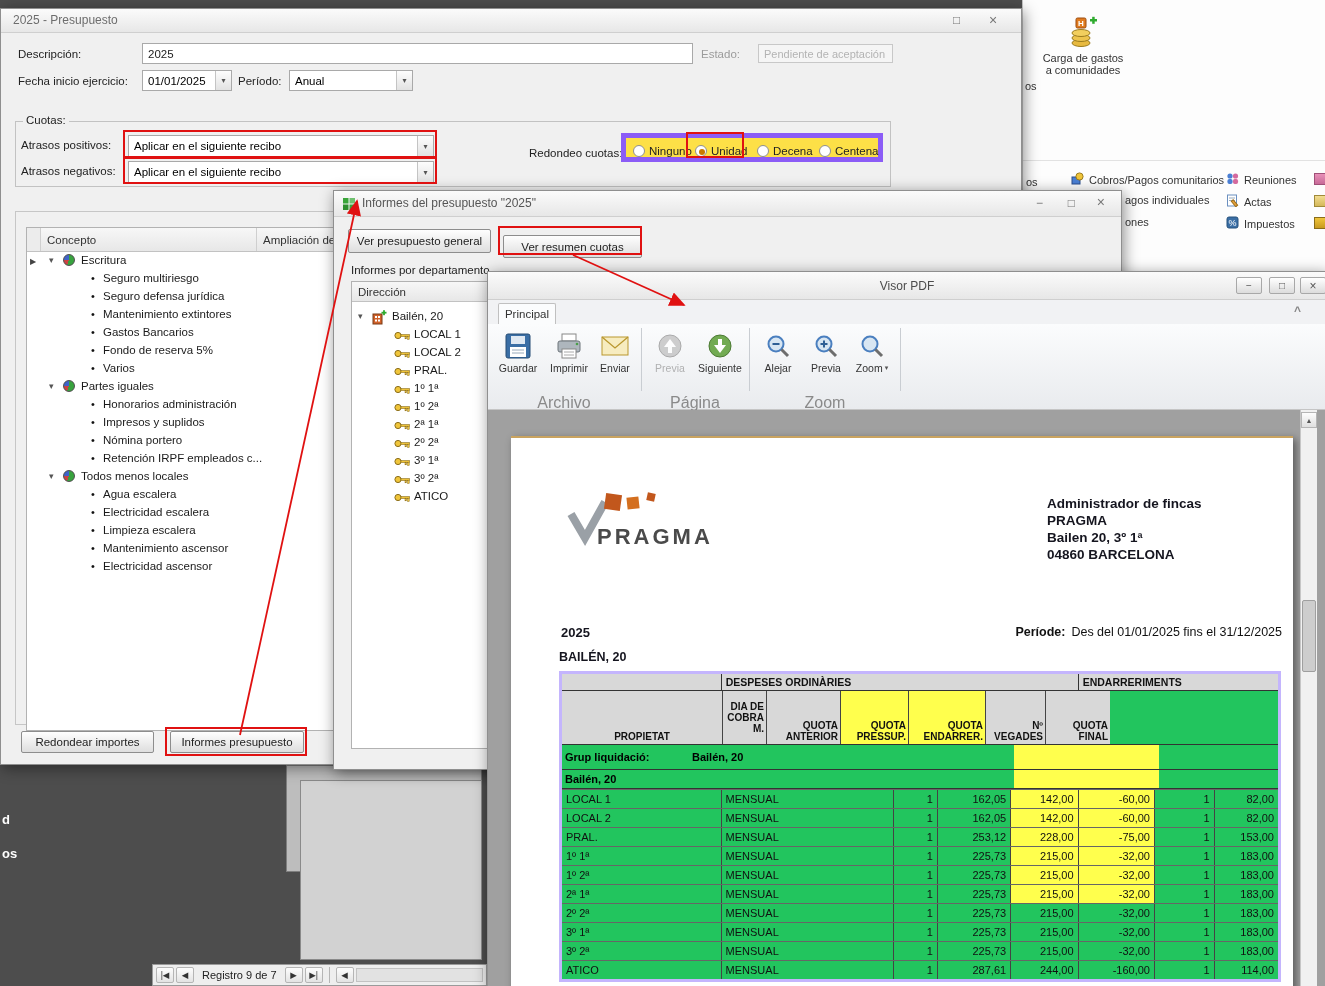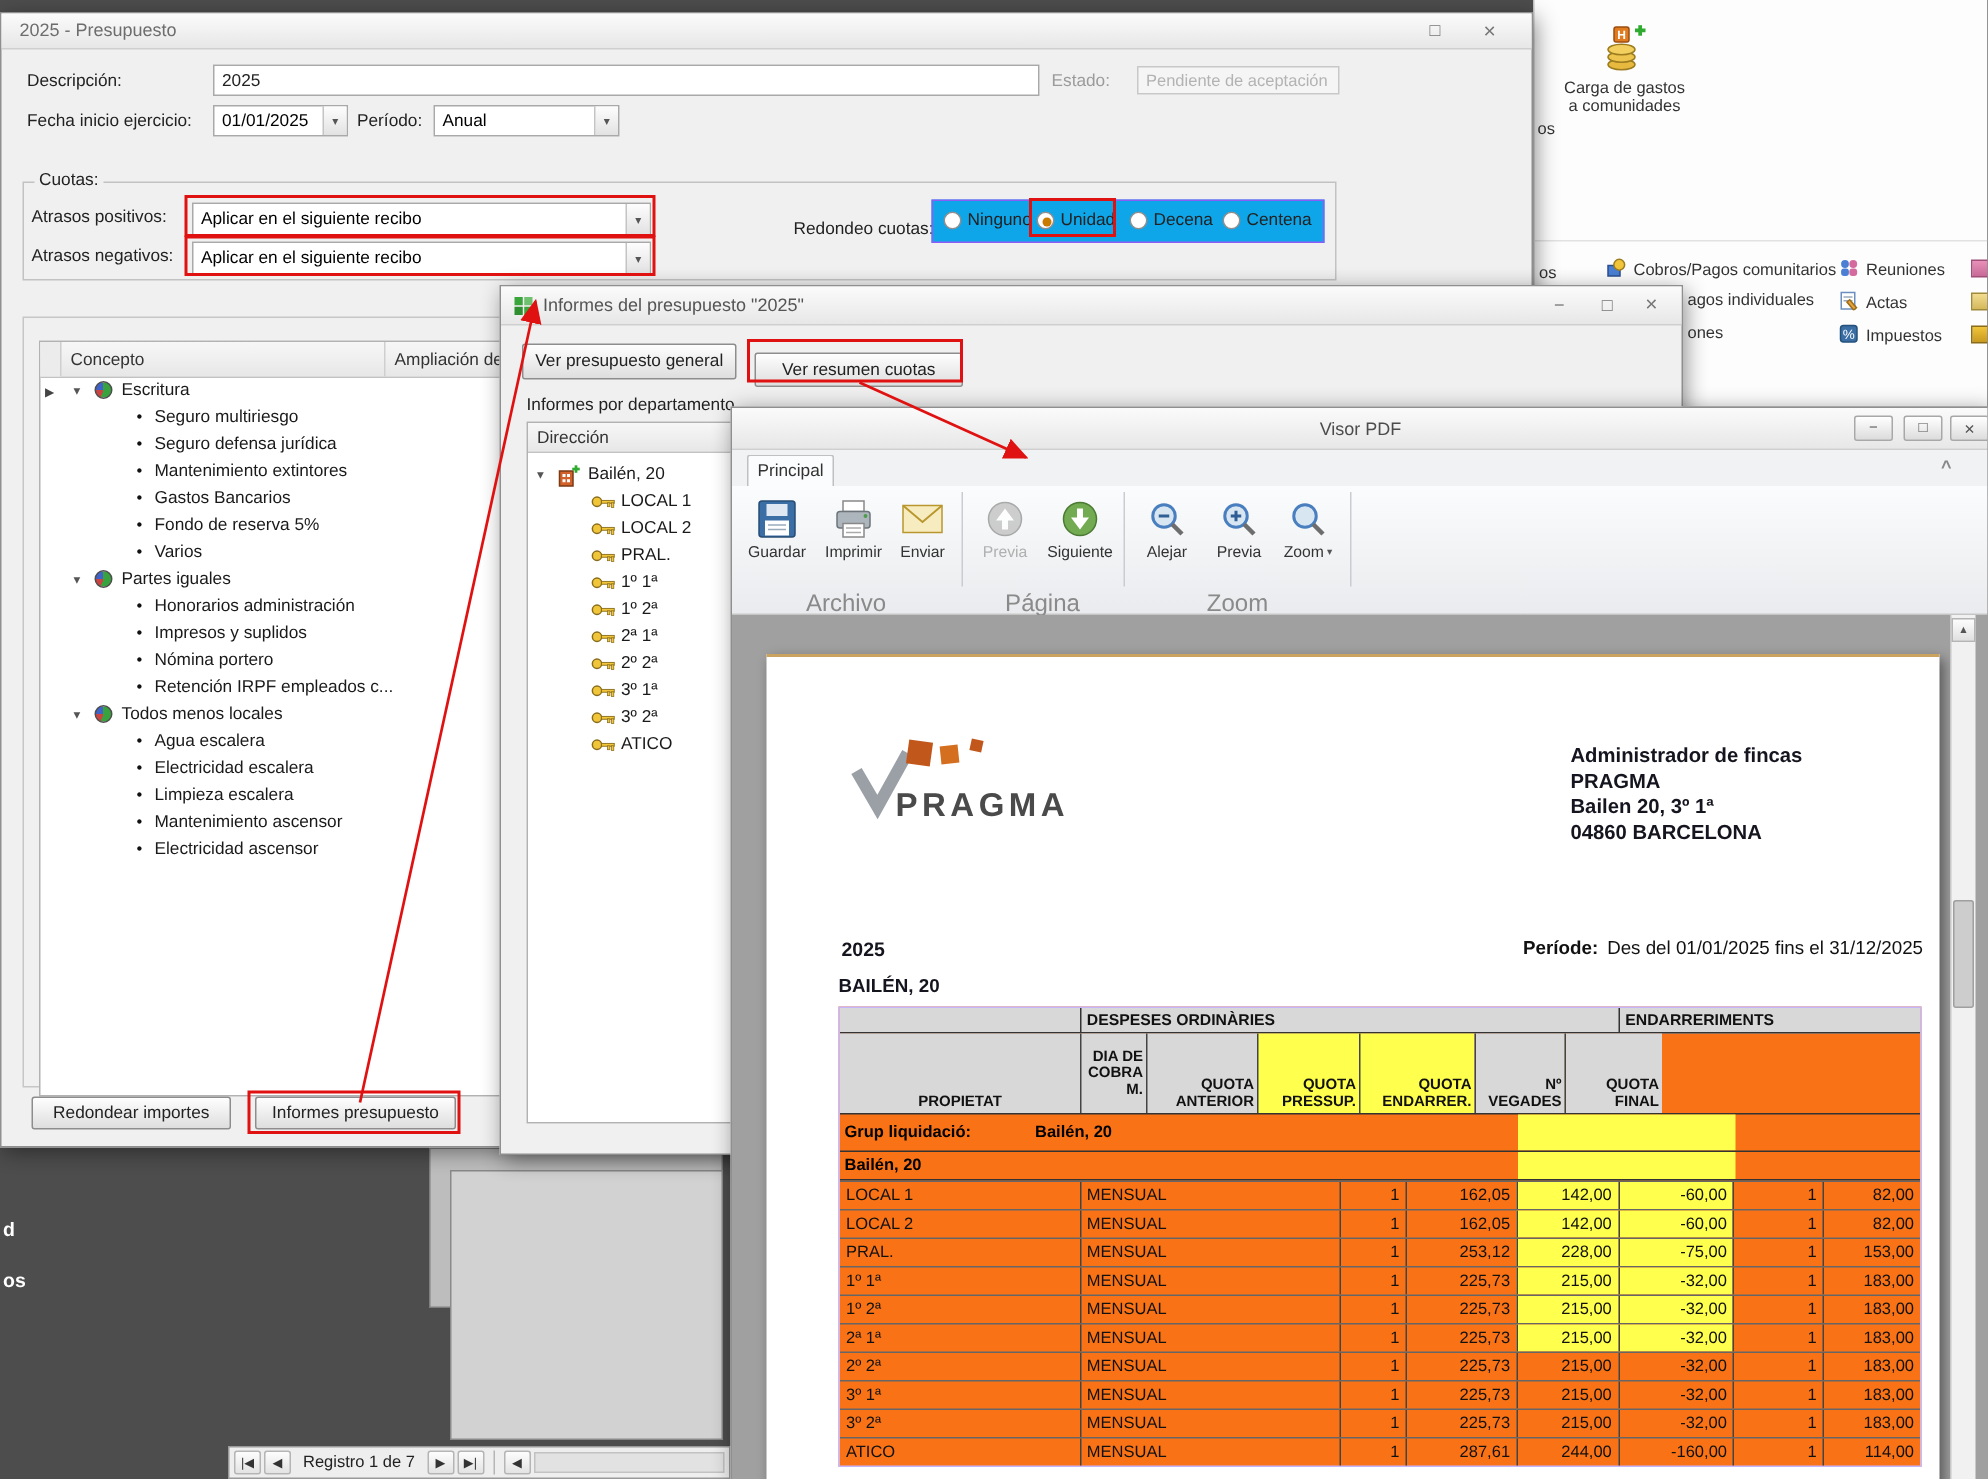--- a/index.html
+++ b/index.html
@@ -36,21 +36,21 @@
 .tlabel{position:absolute;white-space:nowrap;top:2px}
 .keyicon{position:absolute;top:4px}
 .navbtn{width:18px;height:16px;display:flex;align-items:center;justify-content:center;font-size:8.5px;color:#333;border:1px solid #b5b5b5;background:linear-gradient(#fdfdfd,#e3e3e3);border-radius:2px}
 
 .rbtn{position:absolute;top:4px;height:64px;display:flex;flex-direction:column;align-items:center;justify-content:flex-start;border-radius:3px;font-size:10.5px;color:#333}
 .rbtn .ric{height:32px;display:flex;align-items:center;justify-content:center;margin-top:2px}
 .rbtn.dis{color:#9a9a9a;filter:grayscale(1);opacity:.75}
 .rsep{position:absolute;top:4px;bottom:18px;width:1px;background:#c9cdd2}
 .rgrp{position:absolute;top:70px;height:14px;font-size:16px;color:#8a8a8a;text-align:center}
 
-.ptable{position:absolute;background:#f97316;border:1px solid #c4b5fd}
+.ptable{position:absolute;background:#22c55e;border:3px solid #c4b5fd}
 .prow{display:flex;position:relative}
 .pgrouprow{height:17px;background:#d8d8d8;border-bottom:1px solid #333}
 .pgc{font-weight:bold;font-size:10.5px;display:flex;align-items:center;padding:0 4px;border-left:1px solid #333;height:100%;color:#111;white-space:nowrap;overflow:hidden}
 .pheadrow{height:54px;border-bottom:1px solid #333}
 .phc{border-left:1px solid #444;background:#d8d8d8;display:flex;align-items:flex-end;justify-content:center;text-align:right;font-weight:bold;font-size:10px;line-height:11px;padding:2px;color:#111;overflow:hidden}
 .pglrow{height:24px}
 .psecrow{height:20px;border-top:1px solid #333;border-bottom:1px solid #333}
 .pdatarow{height:19px;border-top:1px solid #666}
 .pcell{border-left:1px solid #444;height:100%;display:flex;align-items:center;font-size:11px;padding:0 4px;overflow:hidden;white-space:nowrap;color:#111}
 .prow > :first-child{border-left:none}
@@ -134,21 +134,21 @@
 
   <span class="abs" style="left:2px;top:812px;color:#fff;font-weight:bold;font-size:13px">d</span>
   <span class="abs" style="left:2px;top:846px;color:#fff;font-weight:bold;font-size:13px">os</span>
 
   <div class="abs" style="left:286px;top:765px;width:196px;height:107px;background:#bdbdbd;border:1px solid #7f7f7f"></div>
   <div class="abs" style="left:300px;top:780px;width:182px;height:180px;background:#d2d2d2;border:1px solid #8a8a8a"></div>
 
   <div class="abs" style="left:152px;top:964px;width:335px;height:22px;background:#eeeeee;border:1px solid #9a9a9a;display:flex;align-items:center;gap:2px;padding:0 3px">
     <span class="navbtn">|◀</span>
     <span class="navbtn">◀</span>
-    <span style="font-size:11px;color:#222;padding:0 6px">Registro 1 de 7</span>
+    <span style="font-size:11px;color:#222;padding:0 6px">Registro 9 de 7</span>
     <span class="navbtn">▶</span>
     <span class="navbtn">▶|</span>
     <span style="width:1px;height:16px;background:#b5b5b5;margin:0 4px"></span>
     <span class="navbtn">◀</span>
     <span style="flex:1;height:14px;background:#e2e2e2;border:1px solid #c2c2c2"></span>
   </div>
 
   <div class="win" id="win-budget" style="left:0;top:8px;width:1022px;height:757px">
     <div class="tbar" style="height:24px">
       <span class="ttext abs" style="left:12px;top:4px">2025 - Presupuesto</span>
@@ -182,21 +182,21 @@
       <span class="cval">Aplicar en el siguiente recibo</span>
       <span class="cdd">▾</span>
     </div>
     <span class="lbl" style="left:20px;top:156px">Atrasos negativos:</span>
     <div class="combo" style="left:127px;top:152px;width:306px;height:22px">
       <span class="cval">Aplicar en el siguiente recibo</span>
       <span class="cdd">▾</span>
     </div>
 
     <span class="lbl" style="left:528px;top:138px">Redondeo cuotas:</span>
-    <div class="abs" style="left:620px;top:124px;width:262px;height:29px;background:#0ea5e9;border:1px solid #8b5cf6">
+    <div class="abs" style="left:620px;top:124px;width:262px;height:29px;background:#fde047;border:5px solid #8b5cf6">
       <span class="radio" style="left:7px;top:7px">
           <span class="rdot"></span>
           <span>Ninguno</span>
         </span>
       <span class="radio" style="left:69px;top:7px">
           <span class="rdot sel"></span>
           <span>Unidad</span>
         </span>
       <span class="radio" style="left:131px;top:7px">
           <span class="rdot"></span>

